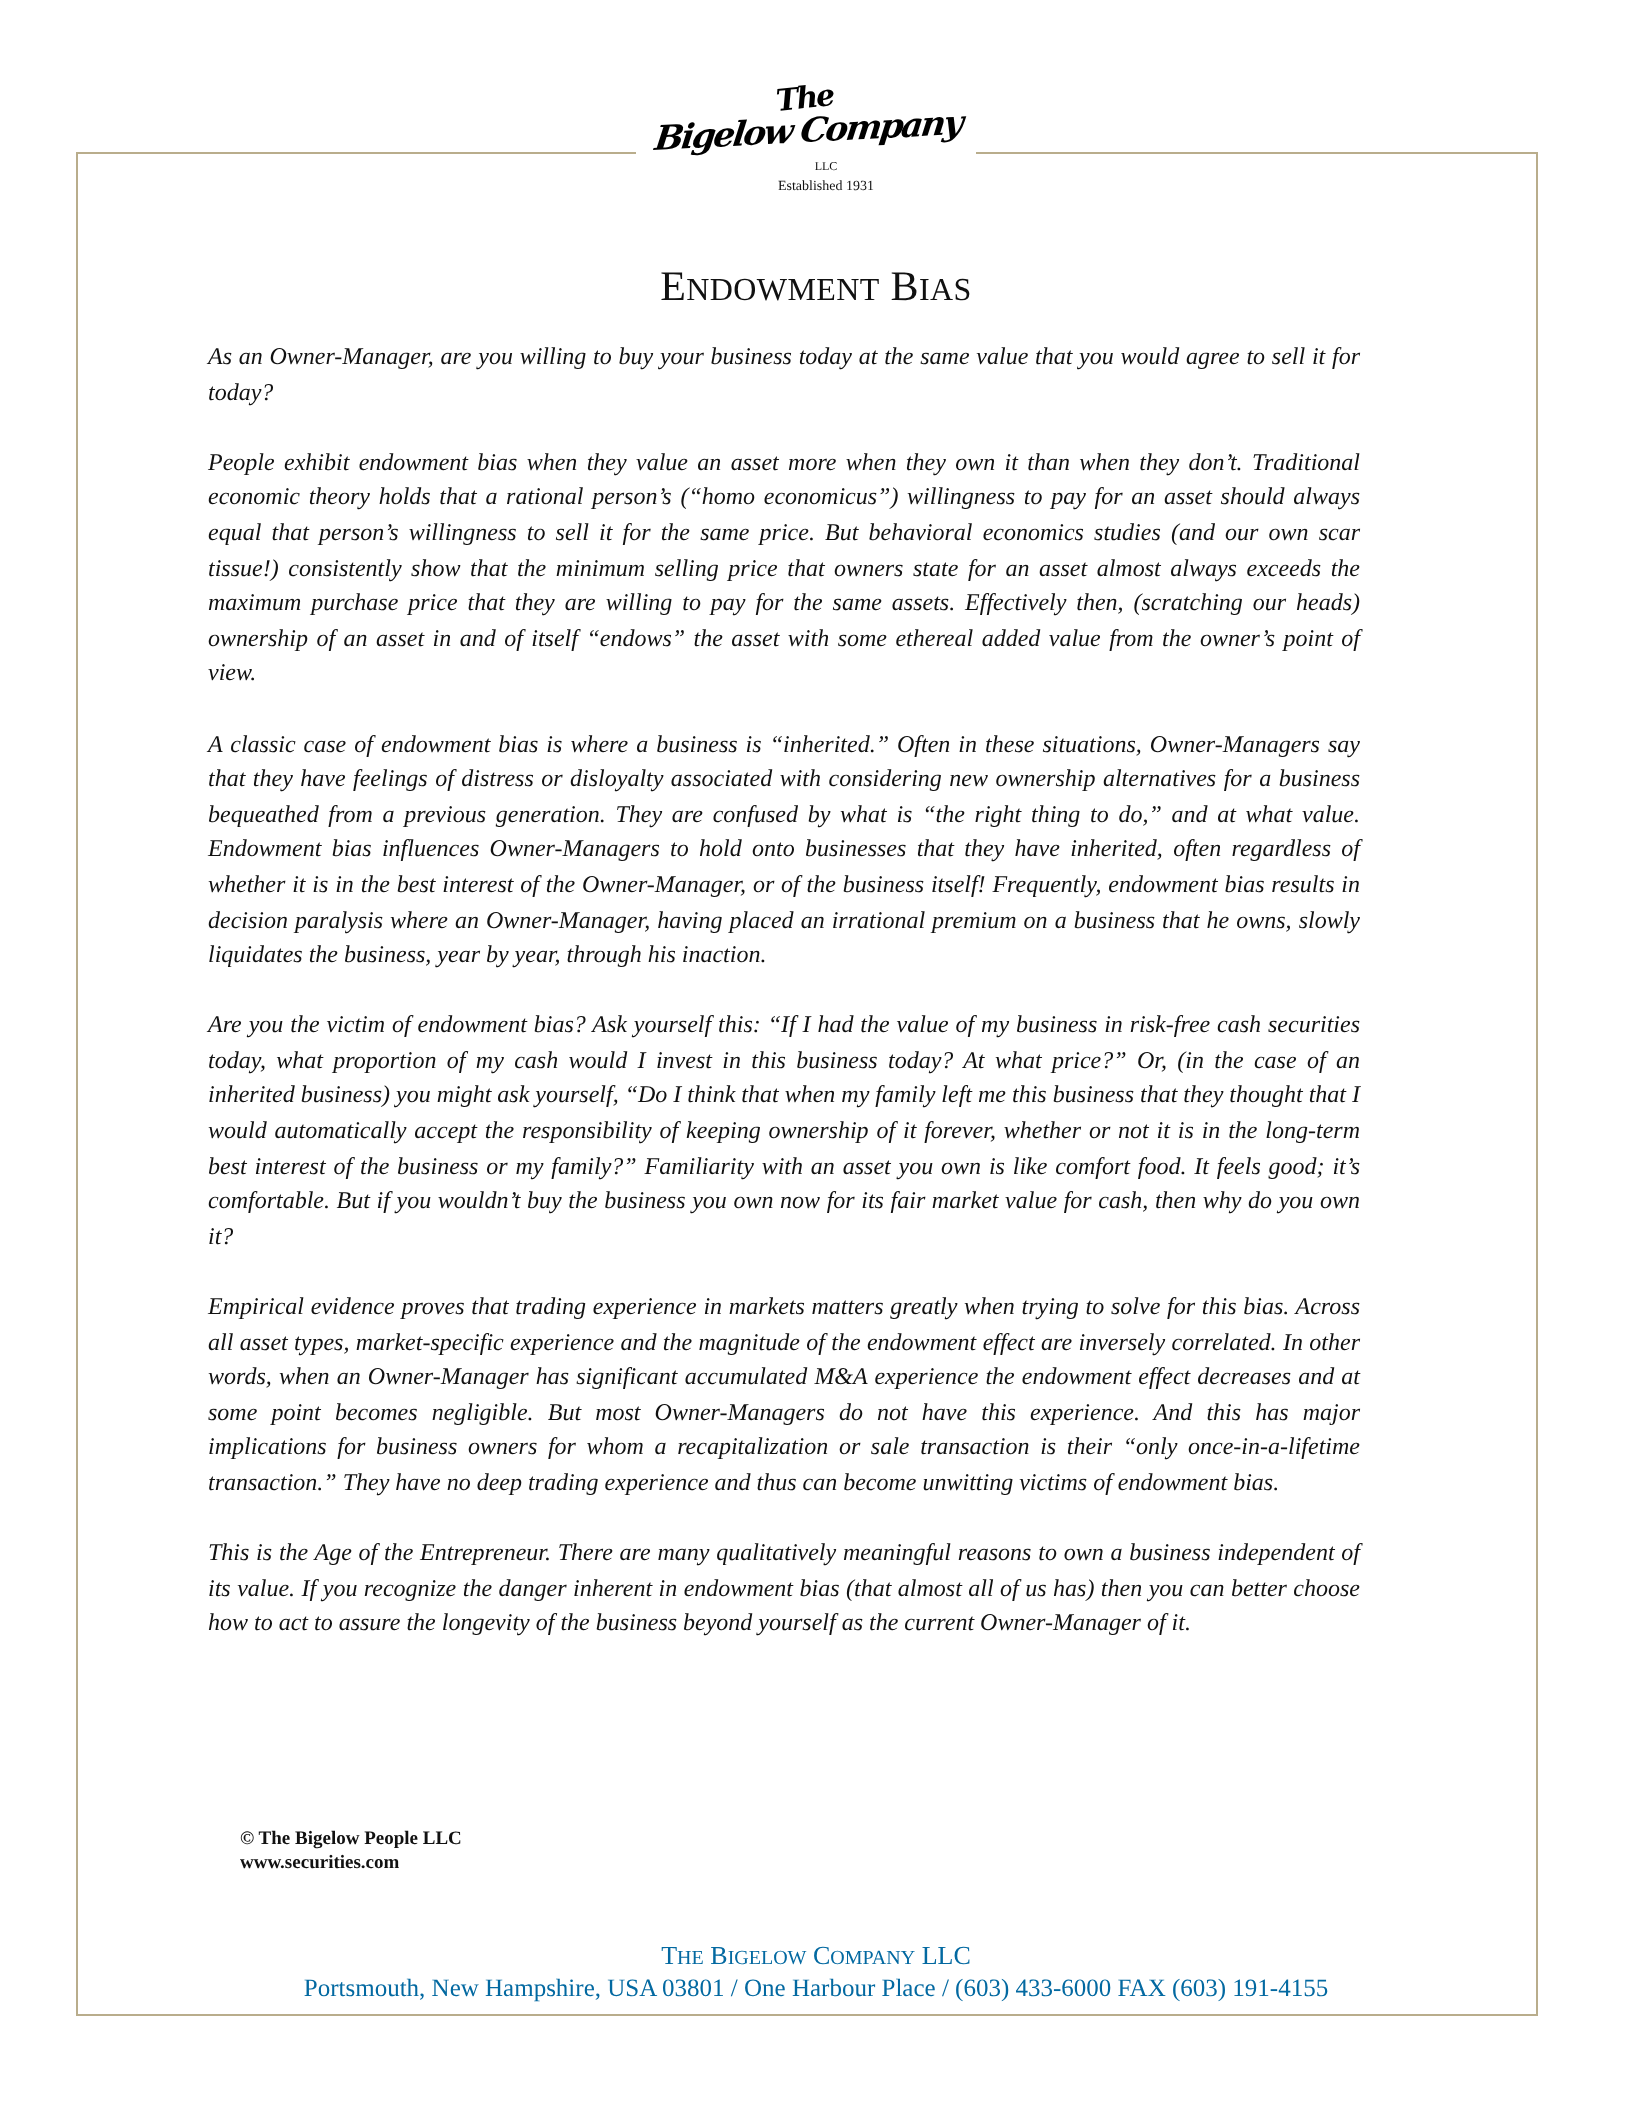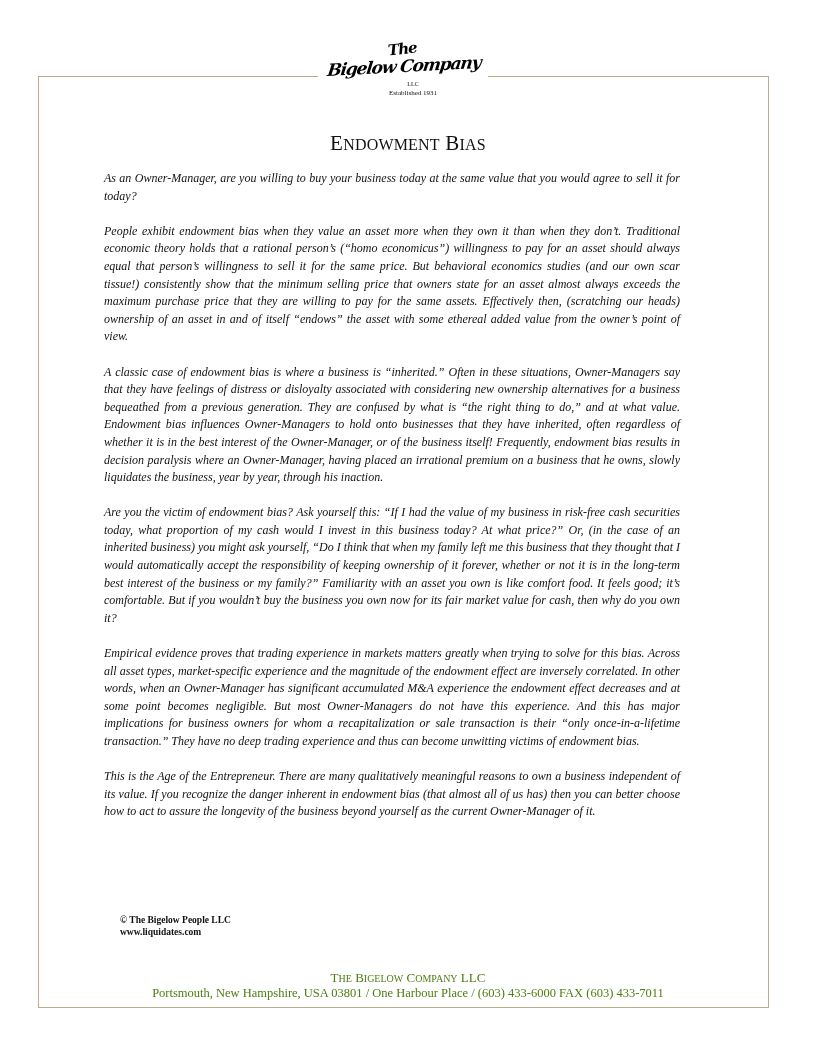--- a/index.html
+++ b/index.html
@@ -22,21 +22,21 @@
 
     .title { position: absolute; left: 0; top: 131px; width: 816px; text-align: center; font-weight: normal;
              font-size: 21px; letter-spacing: 0.2px; }
     .title .big { font-size: 21px; }
     .title .sc { font-size: 16px; }
 
     .body { position: absolute; left: 104px; top: 170px; width: 576px; font-size: 12px; line-height: 17.6px; font-style: italic; }
     .body p { margin: 0 0 17.6px 0; text-align: justify; }
     .copyright { position: absolute; left: 120px; top: 914px; font-size: 9.5px; font-weight: bold; line-height: 12px; }
 
-    .footer { position: absolute; left: 0; top: 970px; width: 816px; text-align: center; font-size: 12.5px; line-height: 15px; color: #4d7c0f; }
+    .footer { position: absolute; left: 0; top: 970px; width: 816px; text-align: center; font-size: 12.5px; line-height: 15px; color: #0369a1; }
     .footer .co { font-size: 13px; }
     .footer .co .sc { font-size: 10px; }
   </style>
 </head>
 <body>
 
 <div class="frame-top-l"></div>
 <div class="frame-top-r"></div>
 <div class="frame-left"></div>
 <div class="frame-right"></div>
@@ -58,24 +58,24 @@
   <p>As an Owner-Manager, are you willing to buy your business today at the same value that you would agree to sell it for today?</p>
   <p>People exhibit endowment bias when they value an asset more when they own it than when they don’t. Traditional economic theory holds that a rational person’s (“homo economicus”) willingness to pay for an asset should always equal that person’s willingness to sell it for the same price.  But behavioral economics studies (and our own scar tissue!) consistently show that the minimum selling price that owners state for an asset almost always exceeds the maximum purchase price that they are willing to pay for the same assets.  Effectively then, (scratching our heads) ownership of an asset in and of itself “endows” the asset with some ethereal added value from the owner’s point of view.</p>
   <p>A classic case of endowment bias is where a business is “inherited.”  Often in these situations, Owner-Managers say that they have feelings of distress or disloyalty associated with considering new ownership alternatives for a business bequeathed from a previous generation.  They are confused by what is “the right thing to do,” and at what value.  Endowment bias influences Owner-Managers to hold onto businesses that they have inherited, often regardless of whether it is in the best interest of the Owner-Manager, or of the business itself!  Frequently, endowment bias results in decision paralysis where an Owner-Manager, having placed an irrational premium on a business that he owns, slowly liquidates the business, year by year, through his inaction.</p>
   <p>Are you the victim of endowment bias?  Ask yourself this: “If I had the value of my business in risk-free cash securities today, what proportion of my cash would I invest in this business today? At what price?”  Or, (in the case of an inherited business) you might ask yourself, “Do I think that when my family left me this business that they thought that I would automatically accept the responsibility of keeping ownership of it forever, whether or not it is in the long-term best interest of the business or my family?”  Familiarity with an asset you own is like comfort food.  It feels good; it’s comfortable.  But if you wouldn’t buy the business you own now for its fair market value for cash, then why do you own it?</p>
   <p>Empirical evidence proves that trading experience in markets matters greatly when trying to solve for this bias.  Across all asset types, market-specific experience and the magnitude of the endowment effect are inversely correlated.  In other words, when an Owner-Manager has significant accumulated M&amp;A experience the endowment effect decreases and at some point becomes negligible.  But most Owner-Managers do not have this experience.  And this has major implications for business owners for whom a recapitalization or sale transaction is their “only once-in-a-lifetime transaction.”  They have no deep trading experience and thus can become unwitting victims of endowment bias.</p>
   <p>This is the Age of the Entrepreneur.  There are many qualitatively meaningful reasons to own a business independent of its value.  If you recognize the danger inherent in endowment bias (that almost all of us has) then you can better choose how to act to assure the longevity of the business beyond yourself as the current Owner-Manager of it.</p>
 </div>
 
 <div class="copyright">
   <div>© The Bigelow People LLC</div>
-  <div>www.liquidates.com</div>
+  <div>www.securities.com</div>
 </div>
 
 <div class="footer">
   <div class="co">
     <span>T</span><span class="sc">HE</span>
     <span>B</span><span class="sc">IGELOW</span>
     <span>C</span><span class="sc">OMPANY</span>
     <span>LLC</span>
   </div>
-  <div>Portsmouth, New Hampshire, USA 03801 / One Harbour Place / (603) 433-6000   FAX (603) 433-7011</div>
+  <div>Portsmouth, New Hampshire, USA 03801 / One Harbour Place / (603) 433-6000   FAX (603) 191-4155</div>
 </div>
 
 </body></html>

